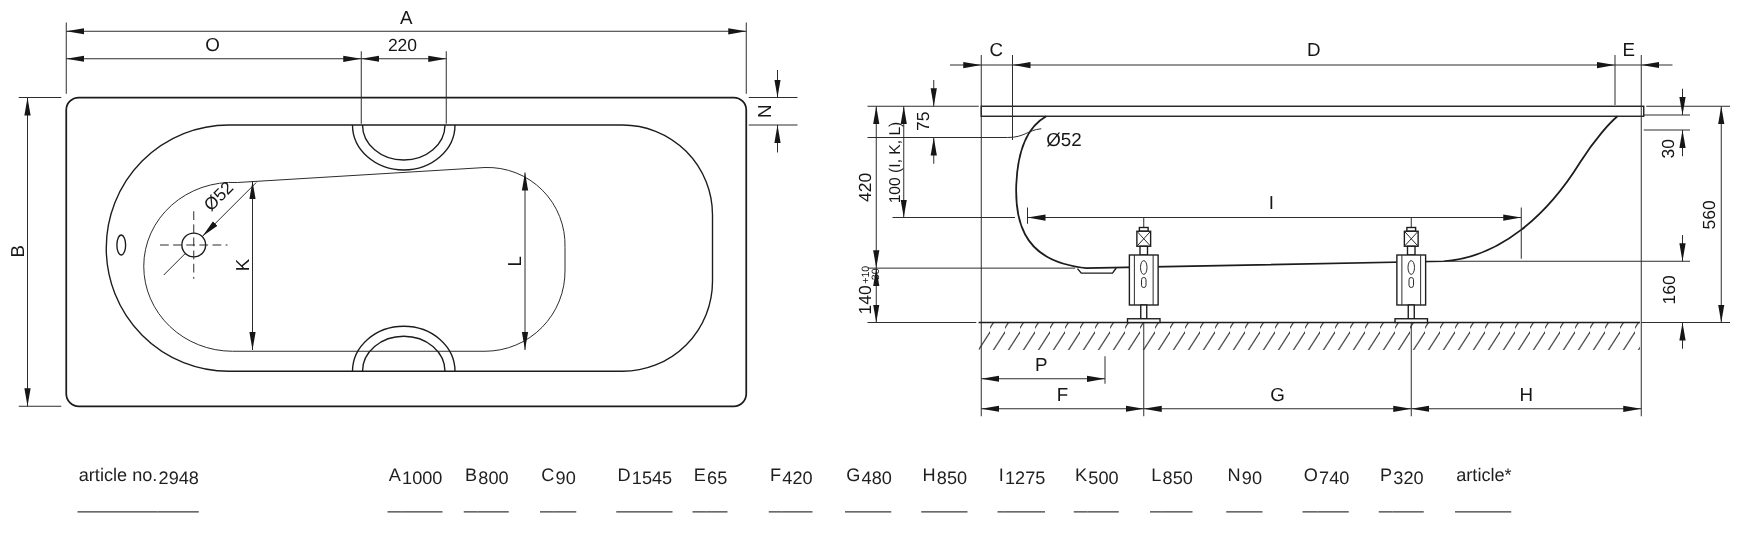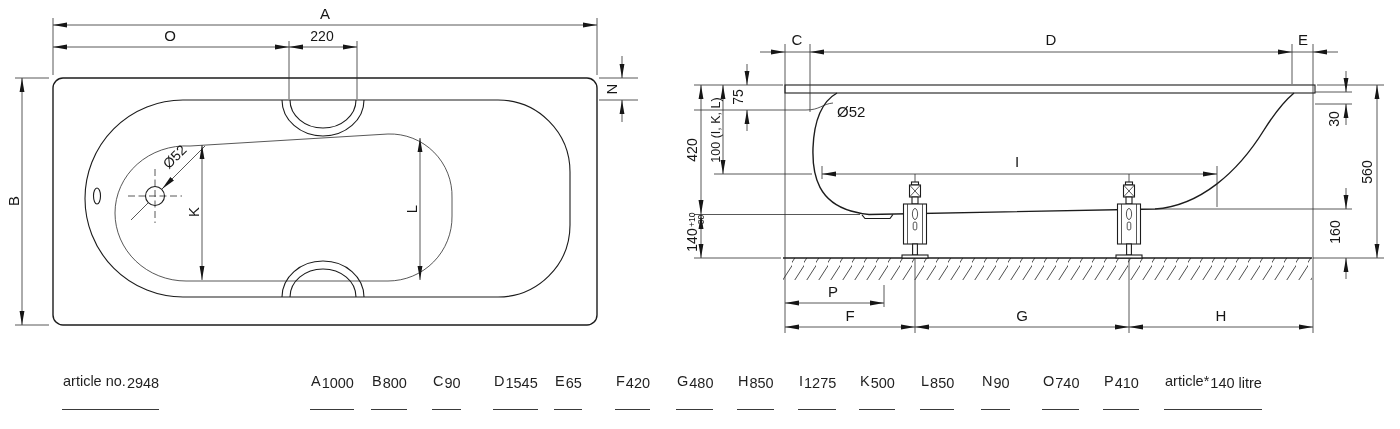--- a/index.html
+++ b/index.html
@@ -285,20 +285,19 @@
   <div class="col col-letter">
     <div class="th">N</div>
     <div class="td">90</div>
   </div>
   <div class="col col-letter">
     <div class="th">O</div>
     <div class="td">740</div>
   </div>
   <div class="col col-letter">
     <div class="th">P</div>
-    <div class="td">410</div>
+    <div class="td">320</div>
   </div>
   <div class="col col-volume">
     <div class="th">article*</div>
-    <div class="td">140 litre</div>
   </div>
 </div>
 </div>
 
 </body></html>

